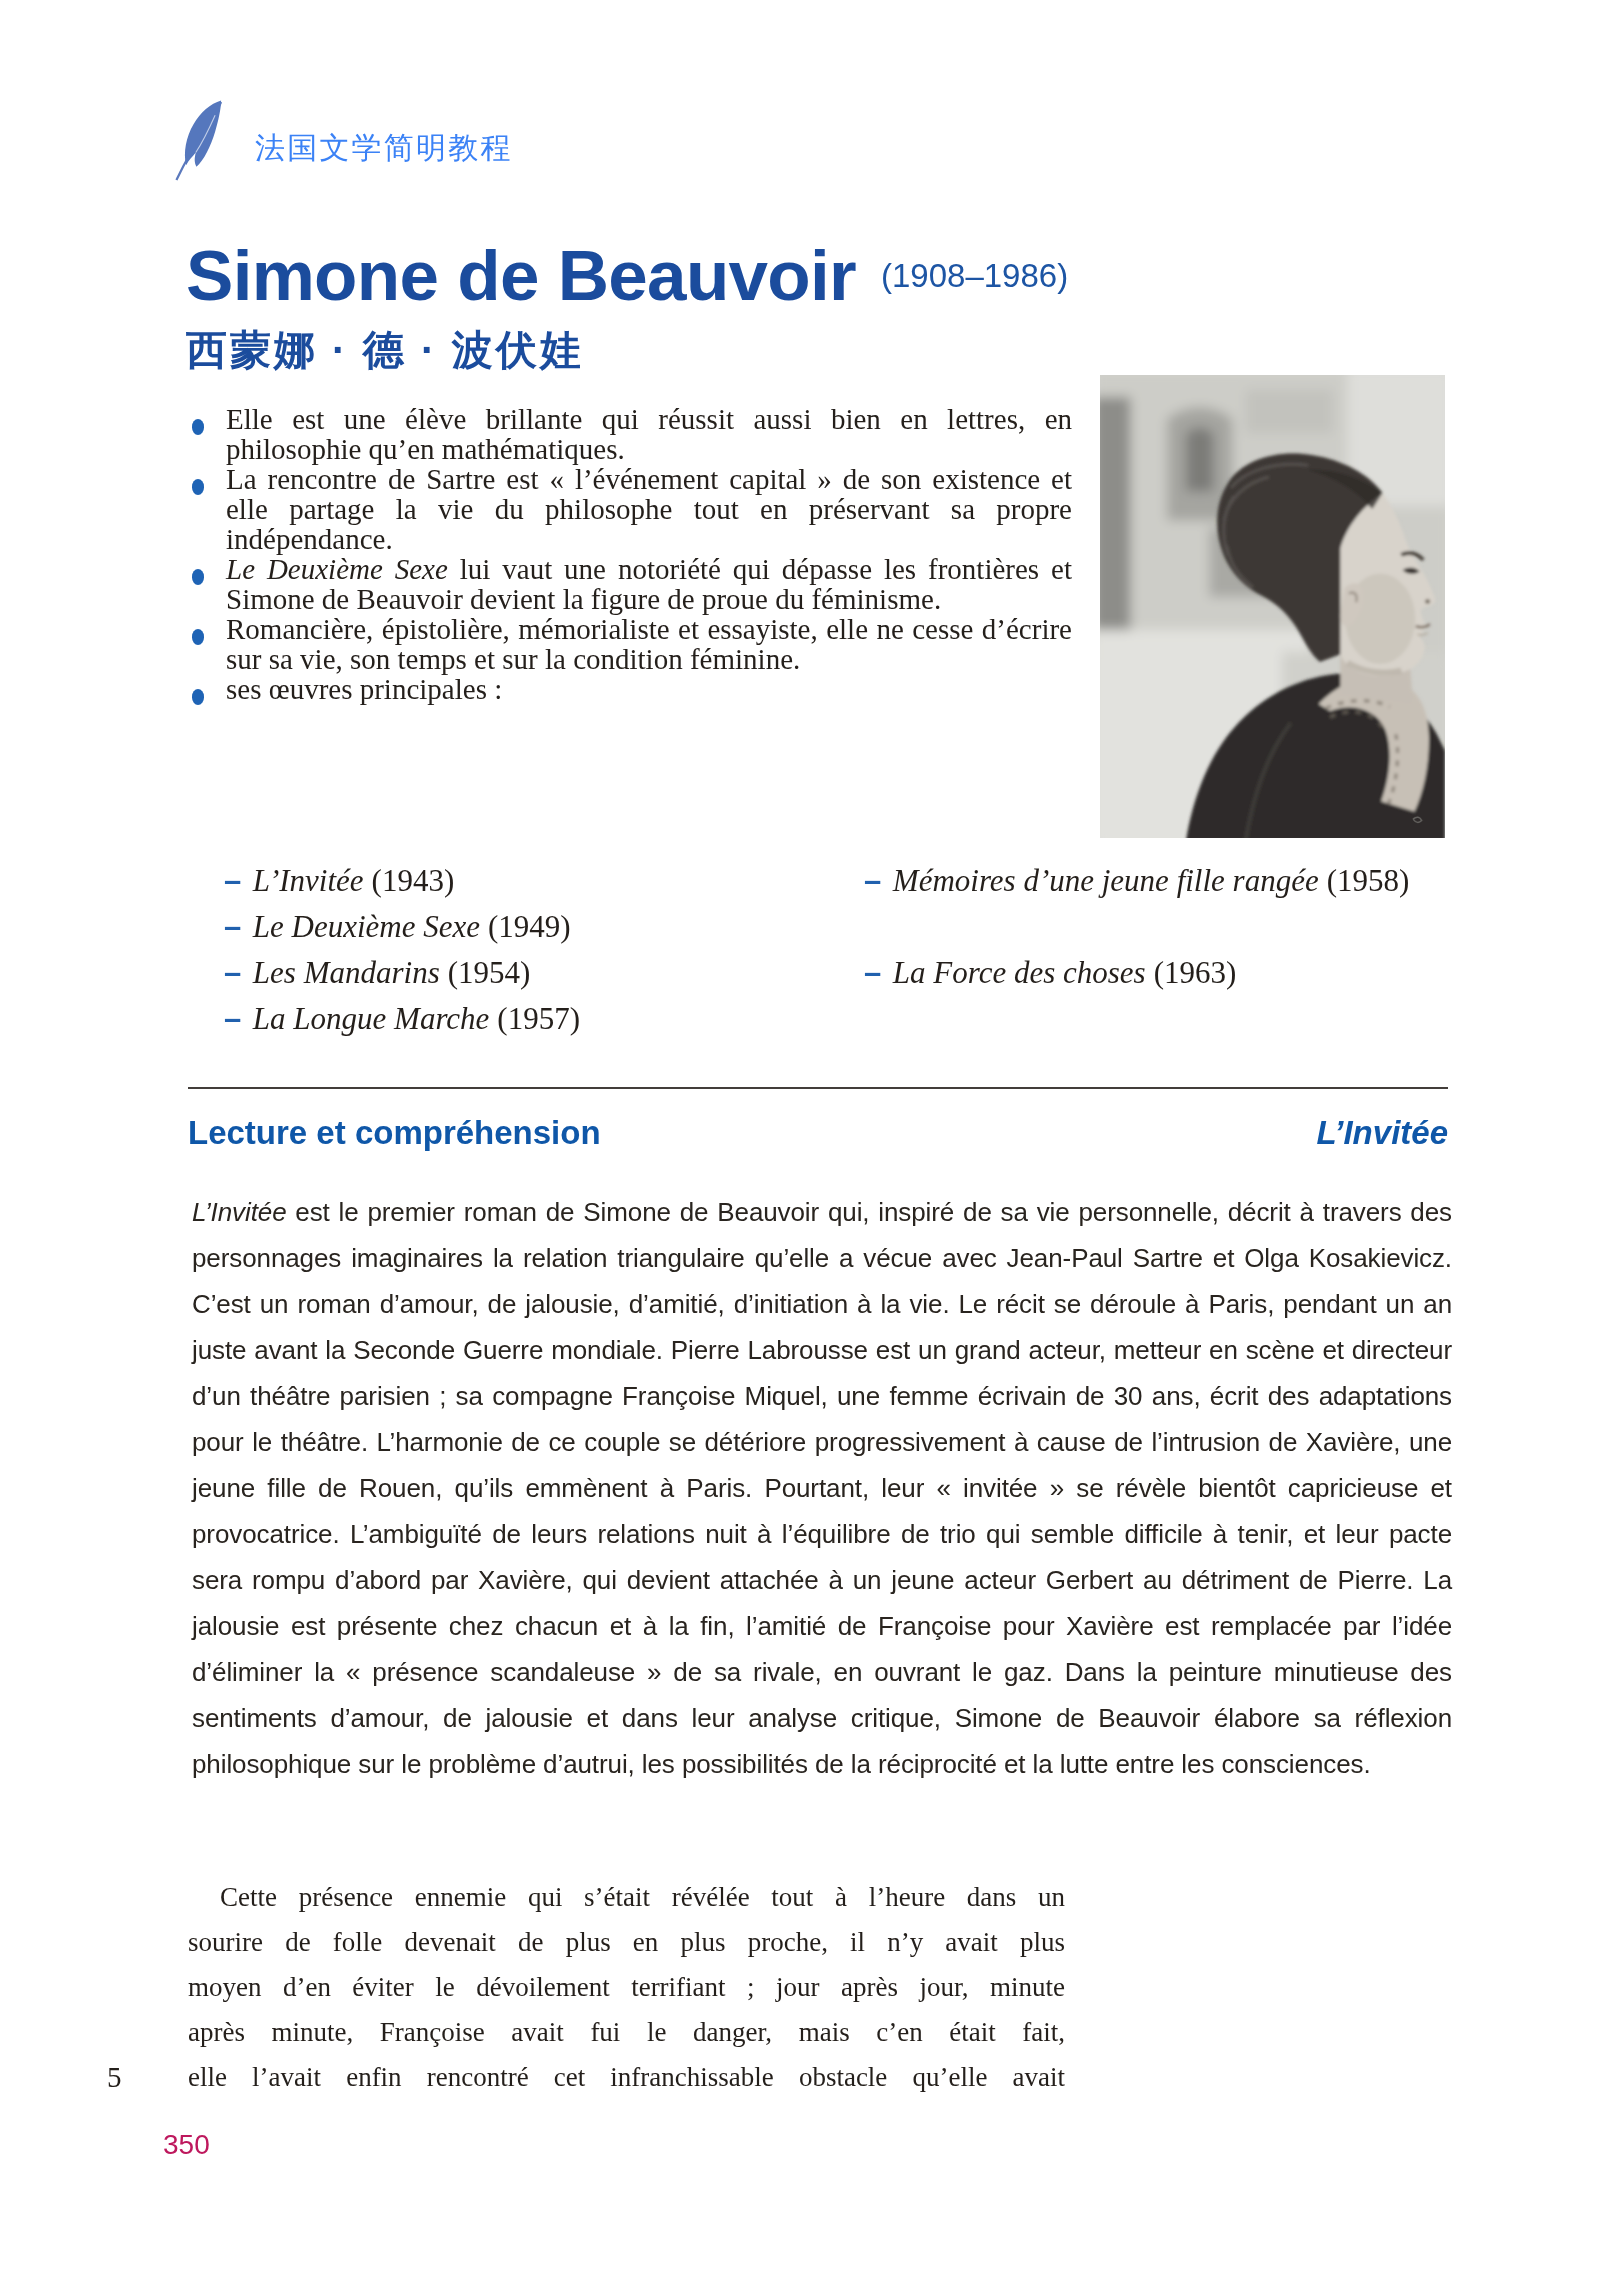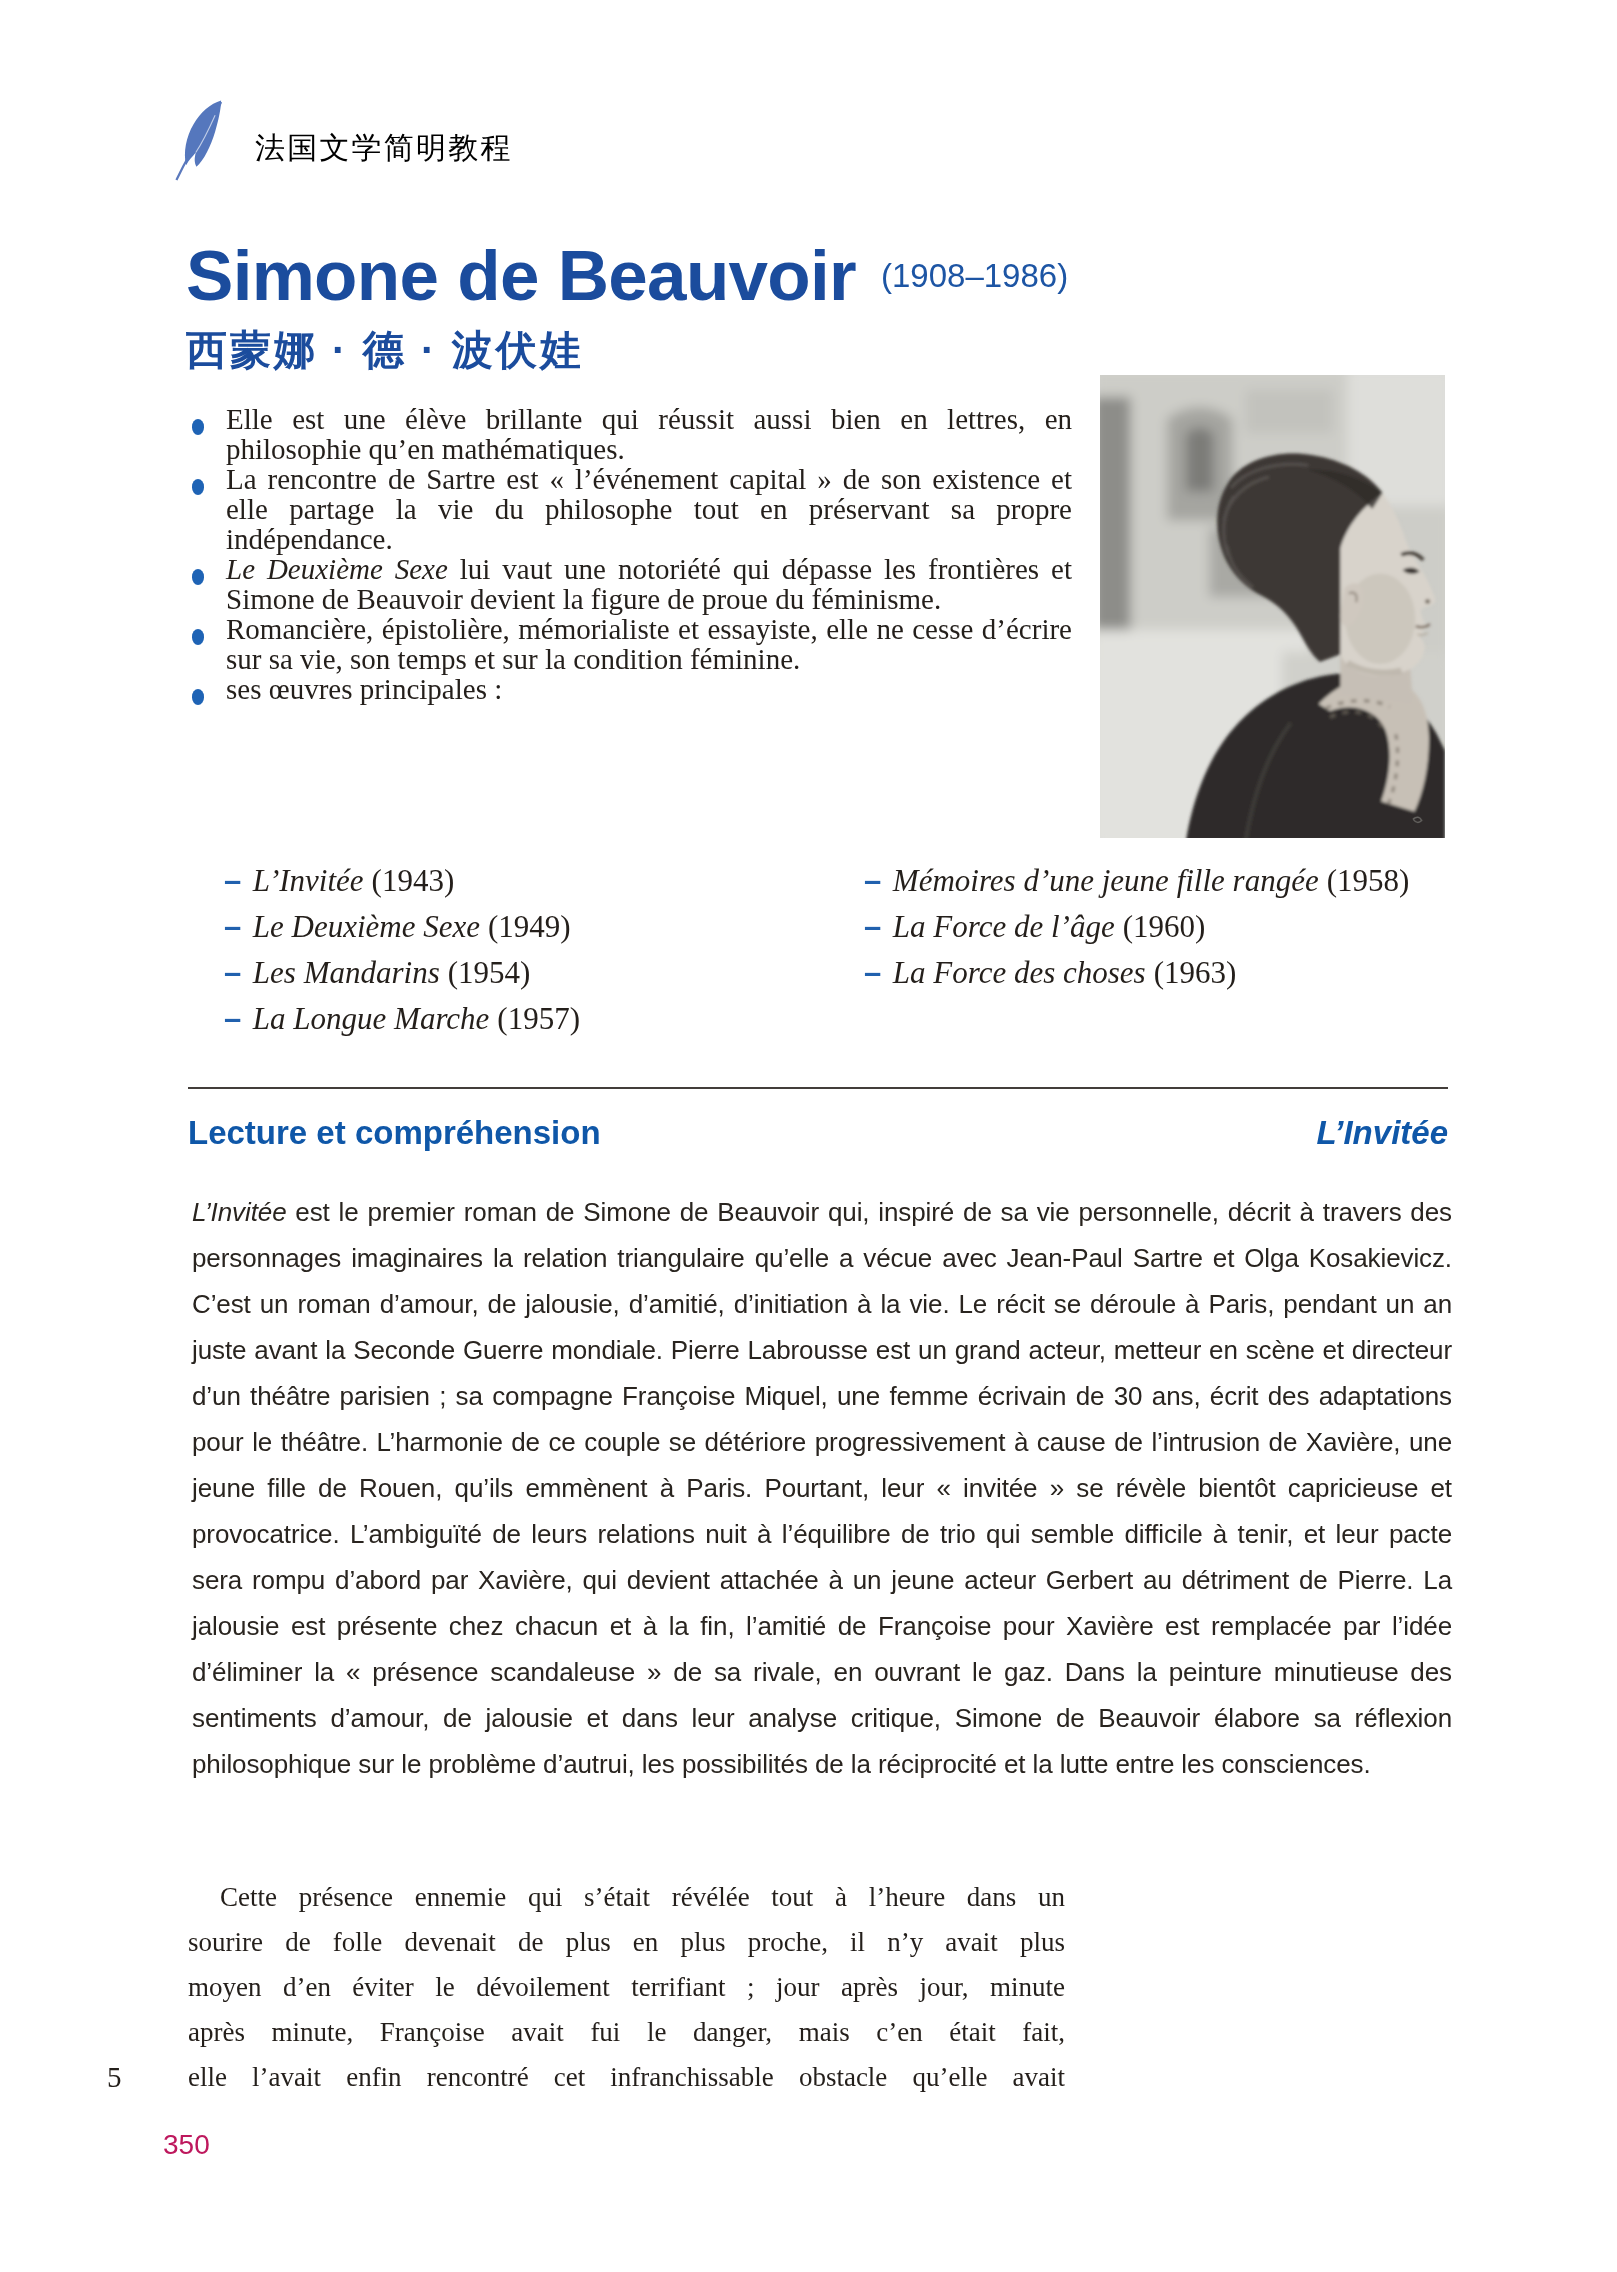--- a/index.html
+++ b/index.html
@@ -6,21 +6,21 @@
   .page {
     position:relative; width:1618px; height:2273px; background:#ffffff;
     font-family:"Liberation Serif", serif; color:#241f1b; overflow:hidden;
   }
 
   
   .feather { position:absolute; left:166px; top:93px; width:67px; height:89px; }
   .series-title {
     position:absolute; left:255px; top:128px;
     font-family:"Liberation Sans", sans-serif; font-size:30px; letter-spacing:2.2px;
-    color:#000000; font-weight:500;
+    color:#3b82f6; font-weight:500;
   }
 
   
   .title-block { position:absolute; left:186px; top:240px; }
   .main-title {
     margin:0; font-family:"Liberation Sans", sans-serif; font-weight:700;
     color:#1b4c9d; font-size:71px; line-height:1; letter-spacing:-0.7px;
     display:flex; align-items:center; gap:25px;
   }
   .title-years { font-size:33px; font-weight:400; letter-spacing:0; color:#1d55a4; }
@@ -182,23 +182,20 @@
         <span class="dash">–</span><span class="t">L’Invitée</span><span class="y">(1943)</span>
       </div>
       <div class="work">
         <span class="dash">–</span><span class="t">Mémoires d’une jeune fille rangée</span><span class="y">(1958)</span>
       </div>
     </div>
     <div class="row">
       <div class="work">
         <span class="dash">–</span><span class="t">Le Deuxième Sexe</span><span class="y">(1949)</span>
       </div>
-      <div class="work">
-        <span class="dash">–</span><span class="t">La Force de l’âge</span><span class="y">(1960)</span>
-      </div>
     </div>
     <div class="row">
       <div class="work">
         <span class="dash">–</span><span class="t">Les Mandarins</span><span class="y">(1954)</span>
       </div>
       <div class="work">
         <span class="dash">–</span><span class="t">La Force des choses</span><span class="y">(1963)</span>
       </div>
     </div>
     <div class="row">

